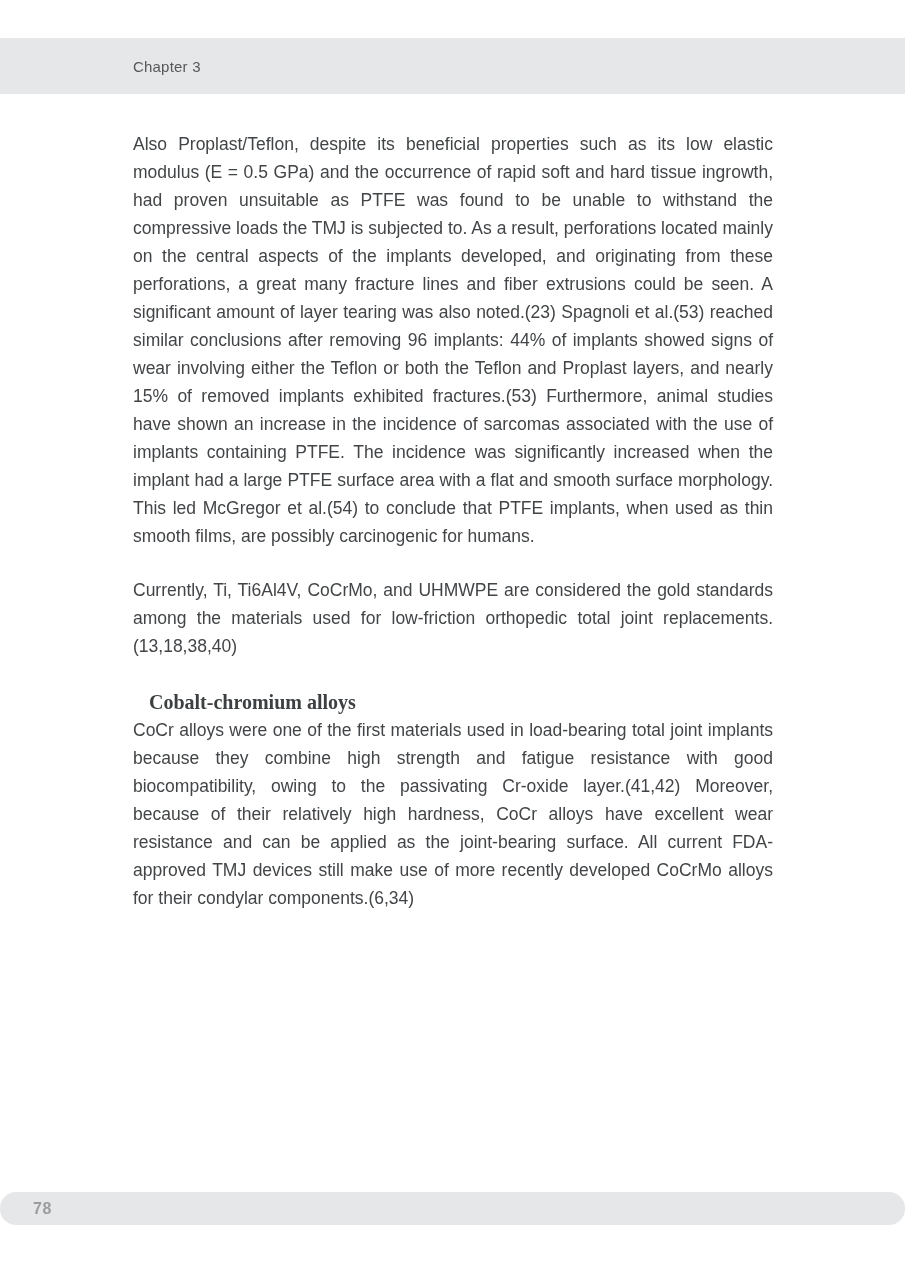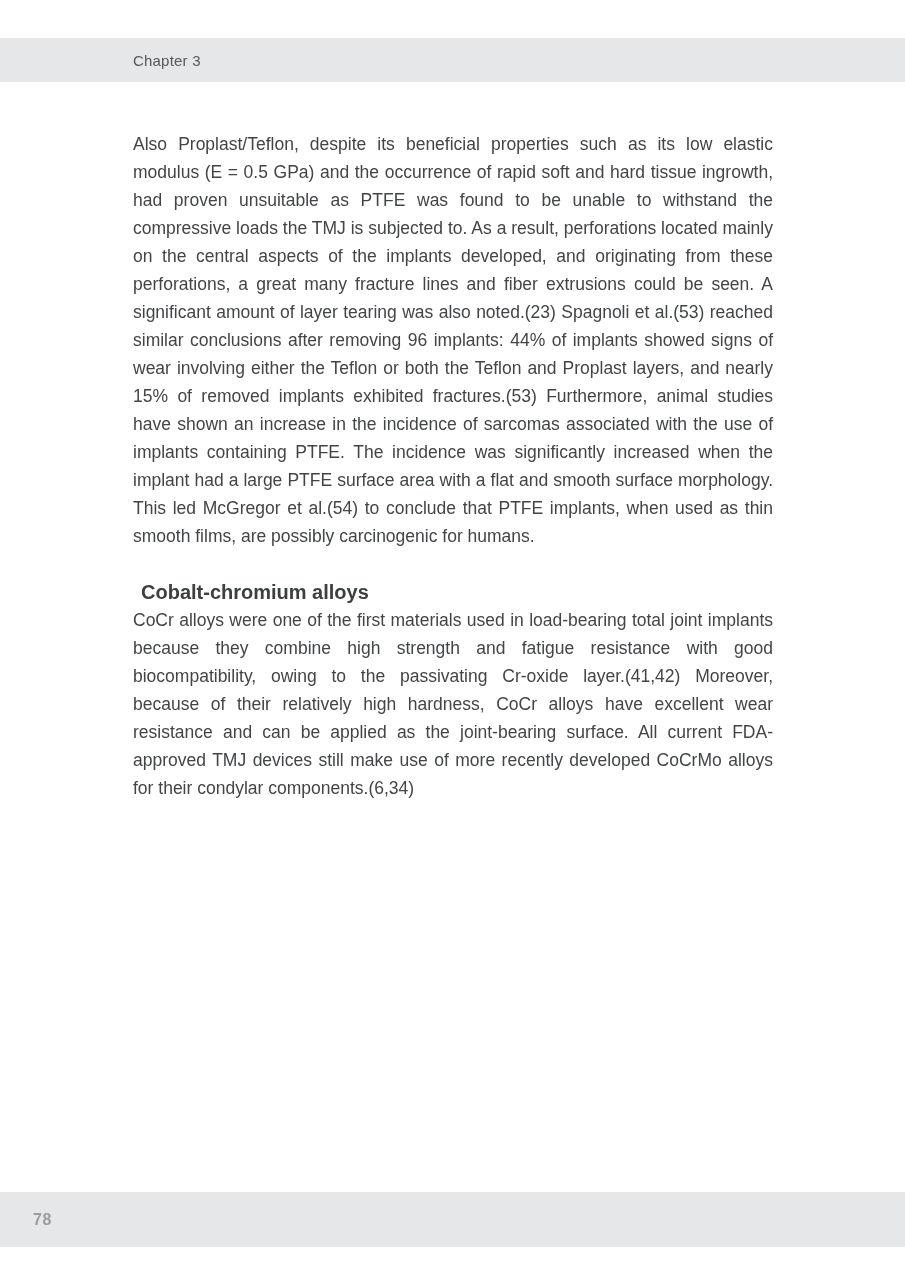--- a/index.html
+++ b/index.html
@@ -13,67 +13,68 @@
   }
   *{margin:0;padding:0;box-sizing:border-box;}
   html,body{background:#fff;}
   body{
     width:905px;height:1280px;
     font-family:"Liberation Sans",sans-serif;
     position:relative;overflow:hidden;
     background:var(--page-bg);
   }
   .header-bar{
-    position:absolute;top:38px;left:0;width:905px;height:44px;
+    position:absolute;top:38px;left:0;width:905px;height:56px;
     background:var(--bar-bg);
     display:flex;align-items:center;
   }
   .chapter-label{
     margin-left:133px;
     font-size:15px;color:var(--header-text);
     letter-spacing:0.2px;
   }
   .content{
     position:absolute;left:133px;top:130px;width:640px;
     font-size:17.5px;line-height:28px;color:var(--body-text);
     text-align:justify;
     -webkit-hyphens:none;hyphens:none;
   }
   .content p{margin:0 0 26px 0;}
   .content p.continues{text-align-last:justify;}
   .section-heading{
-    font-family:Liberation Sans, sans-serif;
+    font-family:Liberation Serif, serif;
     font-weight:700;
     font-size:20px;line-height:28px;
     color:var(--heading-text);
-    margin:28px 0 0 8px;
+    margin:28px 0 0 16px;
     text-align:left;
   }
   .footer-bar{
-    position:absolute;top:1192px;left:0;width:905px;height:55px;
+    position:absolute;top:1192px;left:0;width:905px;height:33px;
     background:var(--bar-bg);
-    display:flex;align-items:center;
+    display:flex;align-items:center;border-radius:16px;
   }
   .page-number{
     margin-left:33px;
     font-size:16px;font-weight:700;color:var(--page-number);
     letter-spacing:0.5px;
   }
 </style>
 </head>
 <body>
 
 <header class="header-bar">
   <span class="chapter-label">Chapter 3</span>
 </header>
 
 <main class="content">
 
   <p>Also Proplast/Teflon, despite its beneficial properties such as its low elastic modulus (E = 0.5 GPa) and the occurrence of rapid soft and hard tissue ingrowth, had proven unsuitable as PTFE was found to be unable to withstand the compressive loads the TMJ is subjected to. As a result, perforations located mainly on the central aspects of the implants developed, and originating from these perforations, a great many fracture lines and fiber extrusions could be seen. A significant amount of layer tearing was also noted.(23) Spagnoli et al.(53) reached similar conclusions after removing 96 implants: 44% of implants showed signs of wear involving either the Teflon or both the Teflon and Proplast layers, and nearly 15% of removed implants exhibited fractures.(53) Furthermore, animal studies have shown an increase in the incidence of sarcomas associated with the use of implants containing PTFE. The incidence was significantly increased when the implant had a large PTFE surface area with a flat and smooth surface morphology. This led McGregor et al.(54) to conclude that PTFE implants, when used as thin smooth films, are possibly carcinogenic for humans.</p>
 
+  <p>Currently, Ti, Ti6Al4V, CoCrMo, and UHMWPE are considered the gold standards among the materials used for low-friction orthopedic total joint replacements.(13,18,38,40)</p>
 
   <h2 class="section-heading">Cobalt-chromium alloys</h2>
 
   <p>CoCr alloys were one of the first materials used in load-bearing total joint implants because they combine high strength and fatigue resistance with good biocompatibility, owing to the passivating Cr-oxide layer.(41,42) Moreover, because of their relatively high hardness, CoCr alloys have excellent wear resistance and can be applied as the joint-bearing surface. All current FDA-approved TMJ devices still make use of more recently developed CoCrMo alloys for their condylar components.(6,34)</p>
 
 </main>
 
 <footer class="footer-bar">
   <span class="page-number">78</span>
 </footer>

